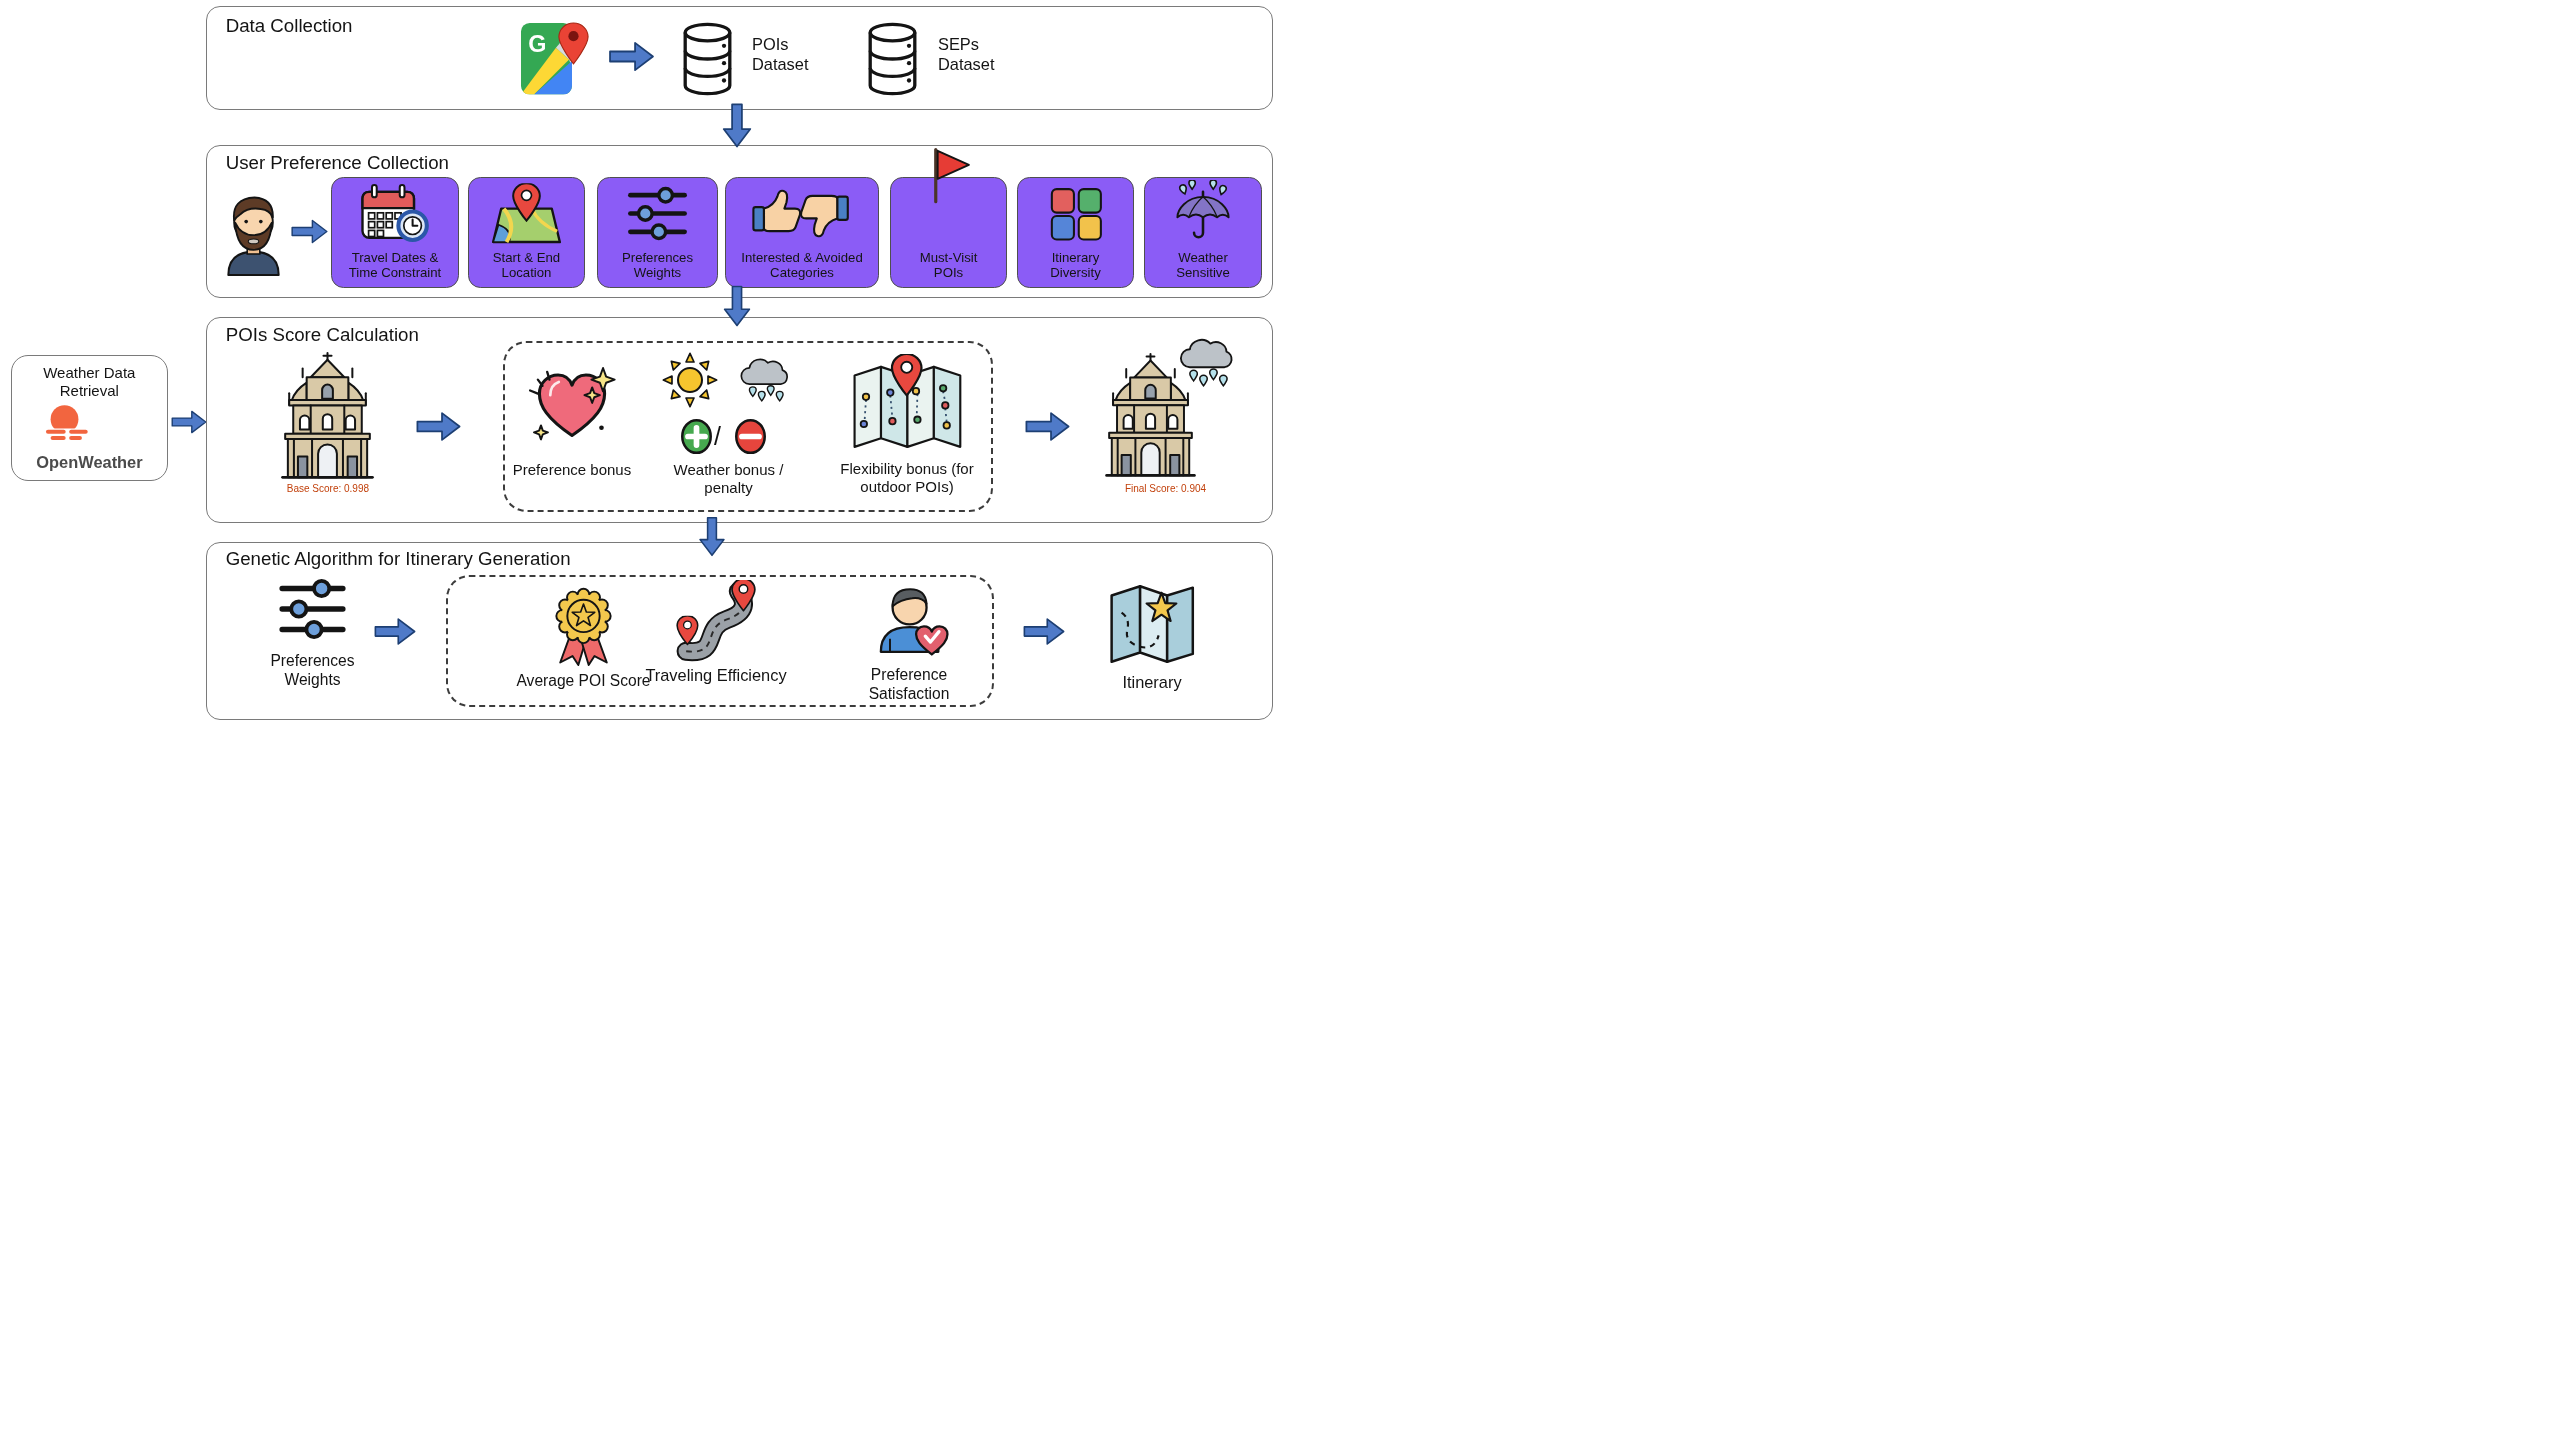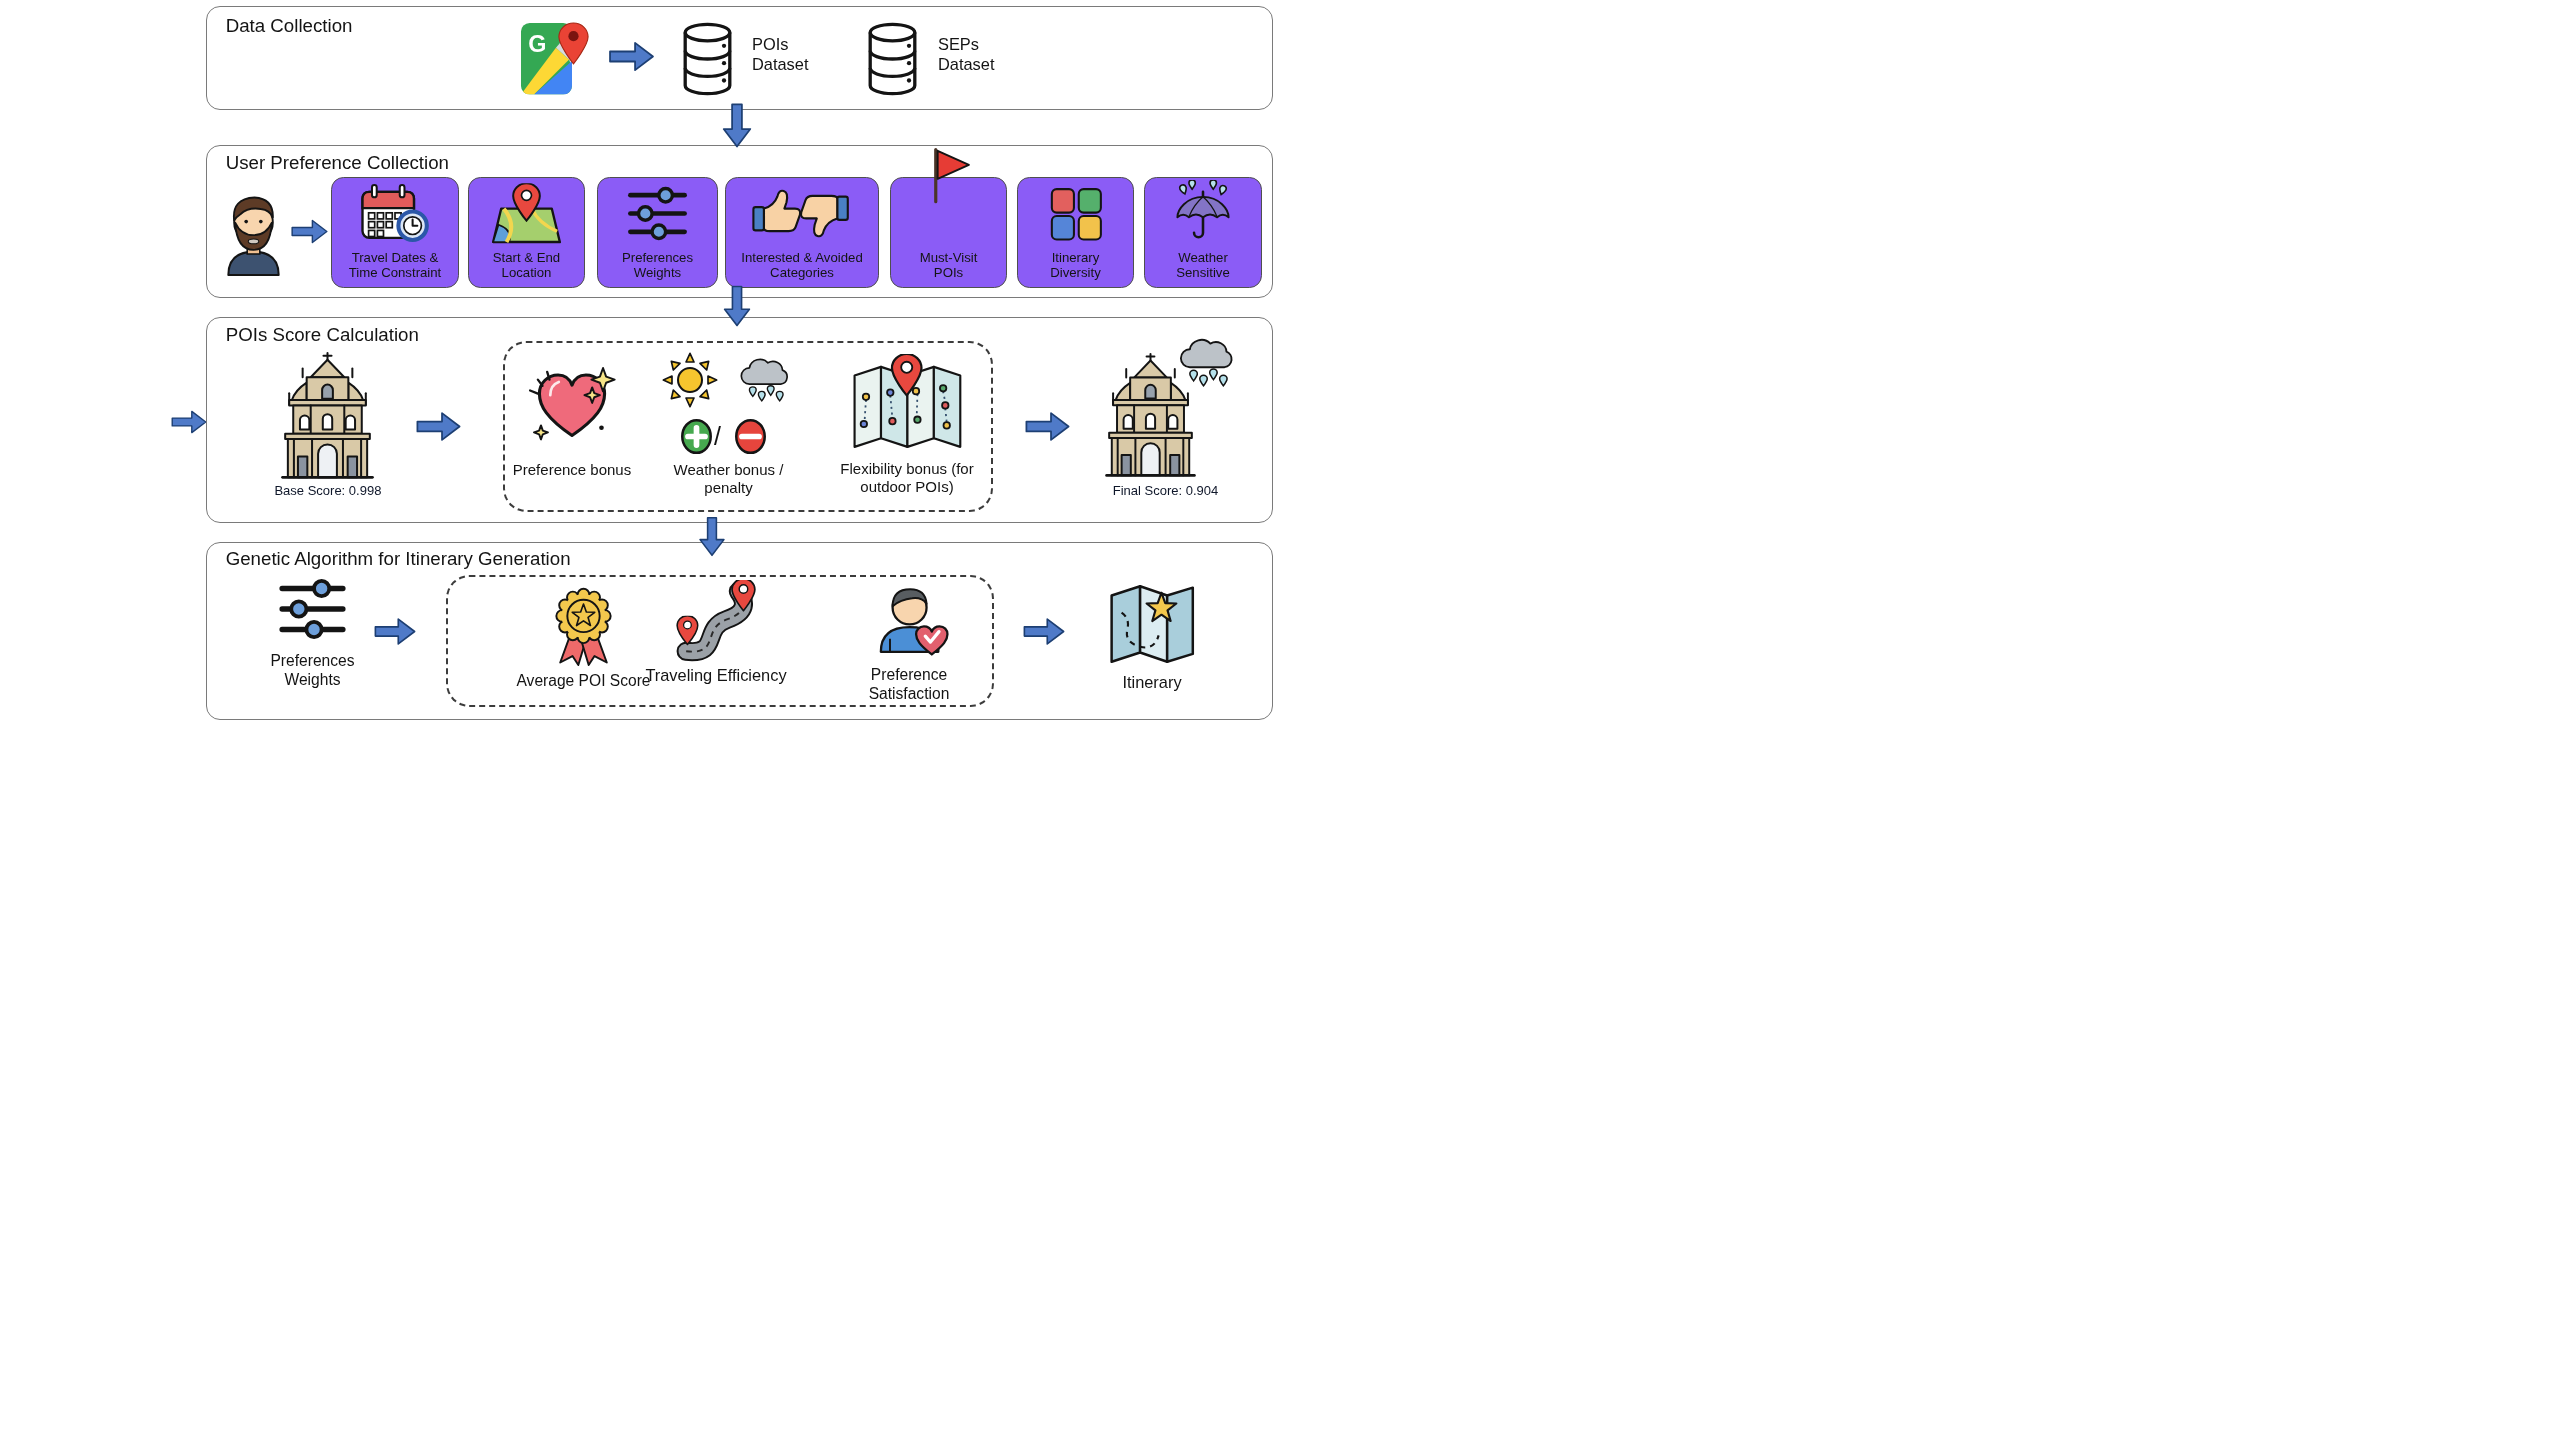--- a/index.html
+++ b/index.html
@@ -5,21 +5,21 @@
   html,body{margin:0;padding:0;background:#fff;}
   #stage{position:relative;width:1288px;height:725px;background:#fff;
          font-family:"Liberation Sans",sans-serif;color:#111;overflow:hidden;}
   .abs{position:absolute;}
   .panel{position:absolute;border:1.9px solid #7a7a7a;border-radius:14px;background:#fff;box-sizing:border-box;}
   .ptitle{position:absolute;font-size:18.7px;font-weight:500;color:#141414;white-space:nowrap;}
   .ubox{position:absolute;border:1.9px solid #4f4f4f;border-radius:12.5px;background:#8b5cf6;box-sizing:border-box;
         display:flex;flex-direction:column;align-items:center;justify-content:flex-end;}
   .ubox .icn{flex:1;display:flex;align-items:center;justify-content:center;width:100%;}
   .lbl{font-size:13.2px;line-height:1.18;text-align:center;color:#141414;padding:0 3.1px 6.2px 3.1px;}
-  .score{position:absolute;font-size:13px;text-align:center;color:#0f172a;}
+  .score{position:absolute;font-size:10px;text-align:center;color:#c2410c;}
   .dashed{position:absolute;border:2.3px dashed #3c3c3c;border-radius:23.4px;background:#fff;box-sizing:border-box;}
   .mlbl{position:absolute;font-size:15px;line-height:1.2;text-align:center;color:#141414;}
   .dsetlbl{position:absolute;font-size:16.4px;line-height:1.25;color:#141414;}
   svg{display:block;}
 </style>
 </head>
 <body>
 
 <div id="stage">
 
@@ -269,20 +269,32 @@
         </svg>
       </div>
       <div class="lbl" style="width:86px;">Weather Sensitive</div>
     </div>
   </div>
 
   <svg class="abs" style="left:720px;top:285px;z-index:5;" width="34" height="42" viewBox="0 0 44 54">
       <use href="#arrow-d"></use>
     </svg>
 
+  <div class="panel" style="left:11px;top:355px;width:157px;height:126px;border-radius:17px;">
+    <div class="mlbl" style="left:7.8px;top:7.8px;width:139px;font-size:15px;">Weather Data Retrieval</div>
+    <svg class="abs" style="left:26.5px;top:48px;" width="58" height="42" viewBox="0 0 100 72">
+      <circle cx="44" cy="26" r="24" fill="#f2653f"></circle>
+      <rect x="0" y="42" width="100" height="30" fill="#fff"></rect>
+      <rect x="12" y="44" width="34" height="7" rx="3.5" fill="#f2653f"></rect>
+      <rect x="52" y="44" width="32" height="7" rx="3.5" fill="#f2653f"></rect>
+      <rect x="20" y="55" width="26" height="7" rx="3.5" fill="#f2653f"></rect>
+      <rect x="52" y="55" width="22" height="7" rx="3.5" fill="#f2653f"></rect>
+    </svg>
+    <div class="mlbl" style="left:0;top:97px;width:100%;font-size:16.4px;font-weight:bold;color:#4b4b4b;">OpenWeather</div>
+  </div>
   <svg class="abs" style="left:171px;top:408px;" width="36" height="28" viewBox="0 0 46 36">
       <use href="#arrow-r"></use>
     </svg>
 
   <div class="panel" style="left:206px;top:317px;width:1067px;height:206px;">
     <div class="ptitle" style="left:18.7px;top:6.2px;">POIs Score Calculation</div>
 
     <svg class="abs" style="left:72px;top:33px;" width="97" height="129" viewBox="0 0 124 166">
         <use href="#church"></use>
       </svg>

